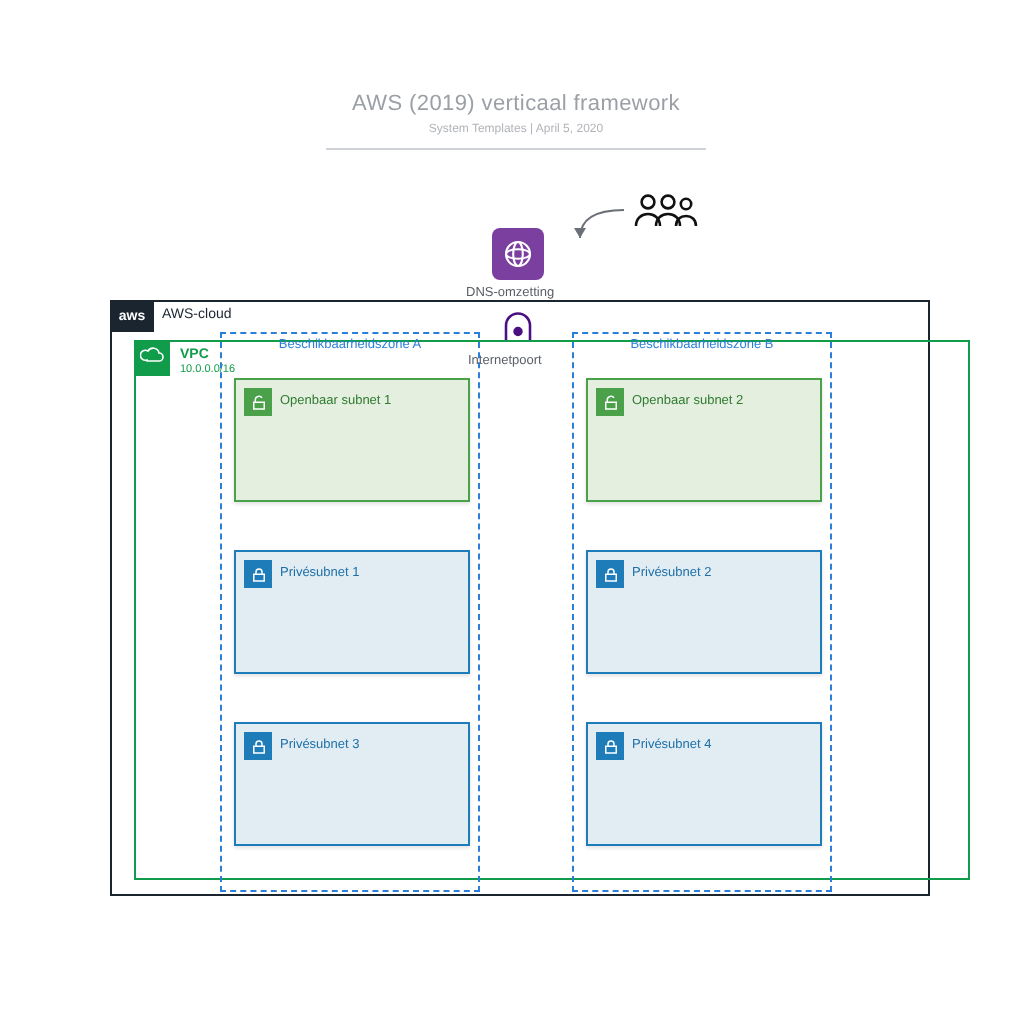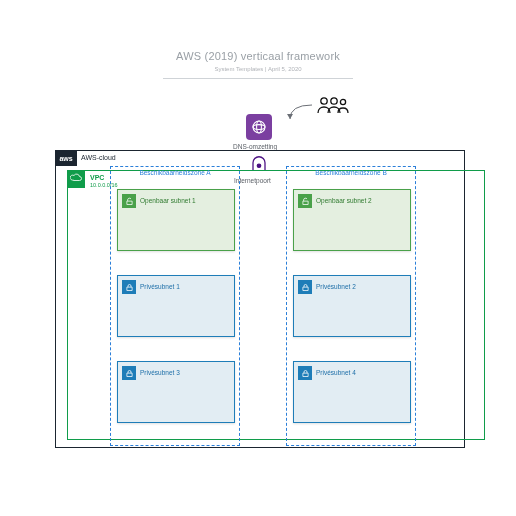--- a/index.html
+++ b/index.html
@@ -5,21 +5,21 @@
   * { box-sizing: border-box; margin: 0; padding: 0; }
   body {
     width: 516px; height: 516px;
     background: #fff;
     font-family: Arial, Helvetica, sans-serif;
     font-size: 7px;
     color: #777;
     position: relative;
     overflow: hidden;
   }
-  .header { text-align: center; padding-top: 23px; margin-top: 27px; }
+  .header { text-align: center; padding-top: 46px; }
   .title { font-size: 11px; color: #9aa0a6; letter-spacing: 0.2px; }
   .meta { font-size: 6px; color: #b0b3b8; margin-top: 4px; }
   .divider { width: 190px; height: 1px; background: #cfd3d7; margin: 6px auto 0; }
 
   .users-icon { position: absolute; left: 315px; top: 95px; color: #111; }
   .route53 {
     position: absolute; left: 246px; top: 114px;
     width: 26px; height: 26px;
     background: #7b3fa0; border-radius: 4px;
     display: flex; align-items: center; justify-content: center;

